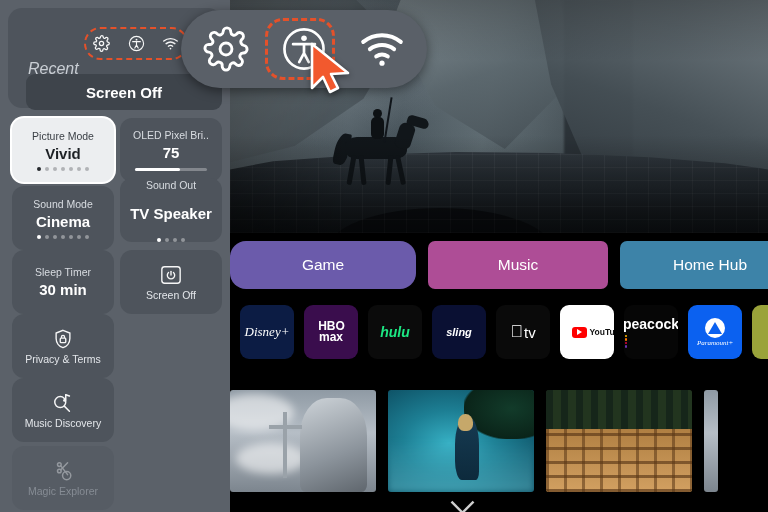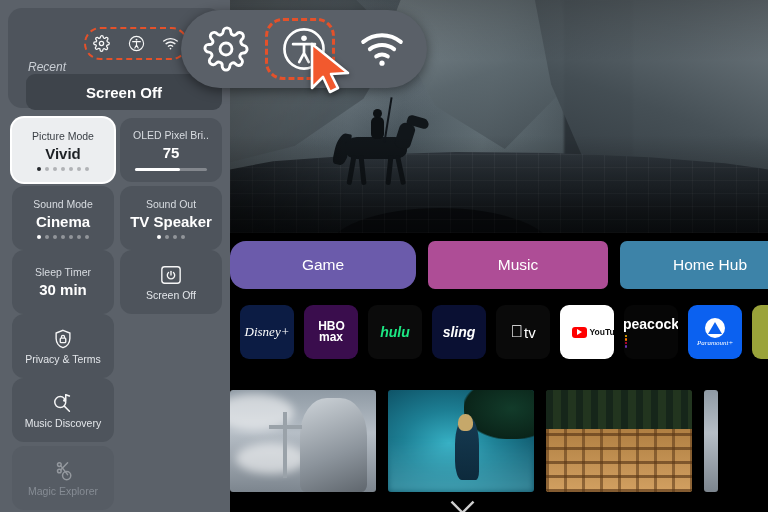--- a/index.html
+++ b/index.html
@@ -86,21 +86,21 @@
   .app.sling { background:#0a1033; }
   .app.appletv { background:#0a0a0a; }
   .app.youtube { background:#fff; }
   .app.peacock { background:#060606; }
   .app.para { background:#0b61f0; }
   .app.edge2 { width:24px; background:#9aa33a; border-radius:9px 0 0 9px; }
 
   .disney-logo { color:#fff; font-family:"Liberation Serif", serif; font-style:italic; font-size:13px; }
   .hbo-logo { color:#fff; text-align:center; line-height:11px; font-size:12px; font-weight:bold; }
   .hulu-logo { color:#1ce783; font-size:14px; font-weight:bold; font-style:italic; }
-  .sling-logo { color:#fff; font-size:14px; font-weight:bold; font-style:italic; }
+  .sling-logo { color:#fff; font-size:11px; font-weight:bold; font-style:italic; }
   .atv-logo { color:#fff; font-size:17px; display:flex; align-items:center; gap:1px; }
   .yt-wrap { display:flex; align-items:center; gap:2px;padding-left:23px; }
   .yt-play { width:15px; height:11px; background:#f00; border-radius:3px; position:relative; }
   .yt-play::after { content:""; position:absolute; left:5px; top:2.5px; border-left:5px solid #fff;
     border-top:3px solid transparent; border-bottom:3px solid transparent; }
   .yt-txt { color:#111; font-size:8.5px; font-weight:bold; }
   .pea-txt { color:#fff; font-size:14px; font-weight:bold; }
   .pea-dots { display:inline-flex; flex-direction:column; gap:1px; margin-left:2px; vertical-align:middle; }
   .pea-dots i { width:2.5px; height:2.5px; border-radius:50%; display:block; }
   .para-mt { width:20px; height:20px; background:#fff; border-radius:50%; position:relative; margin:0 auto; }
@@ -146,21 +146,21 @@
   
   .sidebar { position:absolute; left:0; top:0; width:230px; height:512px; background:#5b6169; }
   .sb-card { position:absolute; left:8px; top:8px; width:214px; height:100px; background:#4e545c;
     border-radius:14px; }
   .icon-row { position:absolute; left:76px; top:19px; width:104px; height:33px;
     display:flex; align-items:center; justify-content:space-between; padding:0 9px; }
   .icon-row .mini { width:17px; height:17px; opacity:.95; }
   .dash-small { position:absolute; left:76px; top:19px; width:104px; height:33px;
     border:2px dashed #e4512a; border-radius:17px; pointer-events:none; }
 
-  .recent-lbl { position:absolute; left:20px; top:52px; font-size:12px; font-style:italic; color:#c9ced4; }
+  .recent-lbl { position:absolute; left:20px; top:52px; font-size:16px; font-style:italic; color:#c9ced4; }
   .screen-off-bar { position:absolute; left:18px; top:66px; width:196px; height:36px;
     background:#3e444b; border-radius:9px; display:flex; align-items:center; justify-content:center;
     color:#fff; font-size:15px; font-weight:bold; }
 
   .tile { position:absolute; width:102px; height:64px; border-radius:12px; background:#4e545c;
     display:flex; flex-direction:column; align-items:center; justify-content:center; }
   .tile .t-lbl { font-size:10.5px; color:#d8dce1; line-height:13px; }
   .tile .t-val { font-size:15px; color:#fff; font-weight:bold; margin-top:2px; }
   .tile.sel { background:#eceef0; box-shadow:0 0 0 2px #fff; }
   .tile.sel .t-lbl { color:#3a3f45; }
@@ -366,21 +366,21 @@
         <i class="on"></i>
           <i></i>
           <i></i>
           <i></i>
           <i></i>
           <i></i>
           <i></i>
       </span>
     </div>
 
-    <div class="tile" style="left:120px; top:186px;">
+    <div class="tile" style="left:120px; top:178px;gap:11px;">
       <span class="t-lbl">Sound Out</span>
       <span class="t-val">TV Speaker</span>
       <span class="dots">
         <i class="on"></i>
           <i></i>
           <i></i>
           <i></i>
       </span>
     </div>
 

